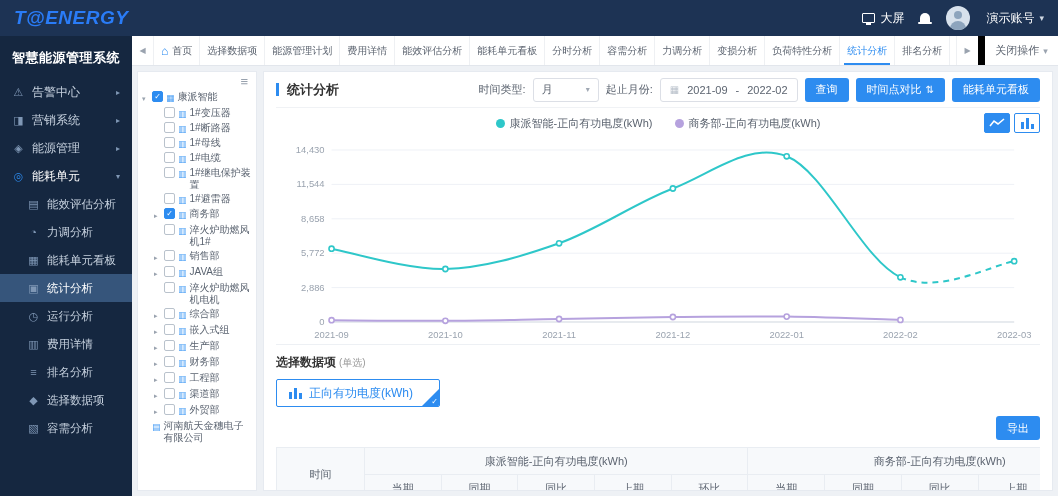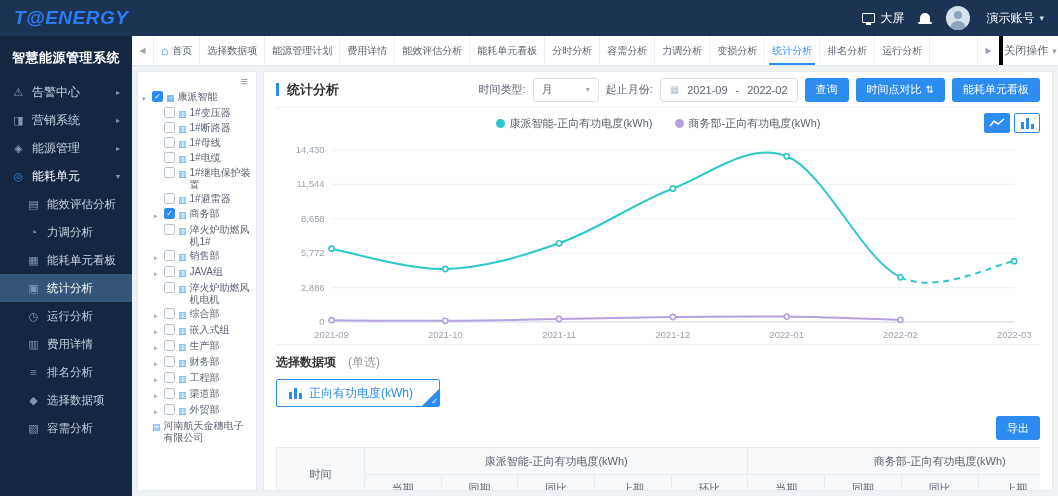--- a/index.html
+++ b/index.html
@@ -34,21 +34,21 @@
   
   .tabbar{position:absolute;top:36px;left:132px;width:926px;height:30px;background:#fff;border-bottom:1px solid #e2e6ec;display:flex;align-items:stretch}
   .tab-arrow{width:22px;flex:0 0 auto;display:flex;align-items:center;justify-content:center;color:#9aa3af;font-size:8px;cursor:pointer}
   .tab-arrow.left{border-right:1px solid #eef0f3}
   .tab-arrow.right{border-left:1px solid #eef0f3}
   .tabs{flex:1 1 auto;display:flex;align-items:stretch;overflow:hidden;white-space:nowrap}
   .tab{display:flex;align-items:center;gap:4px;padding:0 7px;font-size:10px;color:#5c6470;border-right:1px solid #eef0f3;cursor:pointer;position:relative;flex:0 0 auto}
   .tab.active{color:#2d8cf0}
   .tab.active::after{content:'';position:absolute;left:4px;right:4px;bottom:0;height:2px;background:#2d8cf0}
   .home-ic{color:#2d8cf0;font-size:12px;line-height:10px}
-  .close-ops{width:59px;flex:0 0 auto;display:flex;align-items:center;justify-content:center;gap:4px;font-size:11px;color:#5c6470;border-left:4px solid #000000;cursor:pointer}
+  .close-ops{width:80px;flex:0 0 auto;display:flex;align-items:center;justify-content:center;gap:4px;font-size:11px;color:#5c6470;border-left:7px solid #000000;cursor:pointer}
   .close-ops .dd{color:#9aa3af}
 
   
   .content{position:absolute;top:66px;left:132px;width:926px;height:430px;display:flex;gap:6px;padding:5px;background:#eef1f5}
 
   
   .tree-panel{width:120px;flex:0 0 auto;background:#fff;border:1px solid #e6eaf0;padding:2px 3px;overflow:hidden}
   .tree-top{display:flex;justify-content:flex-end;padding:2px 5px 3px}
   .hamb{color:#98a2ae;font-size:13px;line-height:11px;cursor:pointer}
   .tree-row{display:flex;align-items:flex-start;gap:3px;padding:1px 1px;font-size:10px;color:#5a6370;line-height:12px;cursor:pointer}
@@ -78,21 +78,21 @@
   .legend-item{display:flex;align-items:center;gap:5px;font-size:11px;color:#5c6470;cursor:pointer}
   .legend-dot{width:9px;height:9px;border-radius:50%;display:inline-block}
   .chart-toggle{position:absolute;right:0;top:5px;display:flex;gap:4px}
   .ctg{width:26px;height:20px;border:1px solid #2d8cf0;border-radius:2px;display:flex;align-items:center;justify-content:center;cursor:pointer;background:#fff}
   .ctg.active{background:#2d8cf0}
   #chart-svg{width:100%;height:206px;flex:0 0 auto;display:block}
 
   
   .data-item-section{border-top:1px solid #edf0f4;padding-top:9px;flex:0 0 auto}
   .section-title{font-size:12px;font-weight:bold;color:#333}
-  .note{font-size:12px;color:#999;font-weight:normal;margin-left:12px}
+  .note{font-size:10px;color:#999;font-weight:normal;margin-left:3px}
   .item-btn{margin-top:8px;position:relative;display:inline-flex;align-items:center;gap:7px;height:28px;padding:0 26px 0 12px;border:1px solid #2d8cf0;border-radius:2px;color:#2d8cf0;font-size:12px;background:#fff;cursor:pointer;overflow:hidden}
   .corner{position:absolute;right:0;bottom:0;width:0;height:0;border-left:17px solid transparent;border-bottom:17px solid #2d8cf0}
   .corner-check{position:absolute;right:1px;bottom:-1px;color:#fff;font-size:8px;line-height:10px}
 
   
   .export-row{display:flex;justify-content:flex-end;padding:9px 0 7px;flex:0 0 auto}
   .table-wrap{flex:1 1 auto;overflow:hidden}
   .dtable{border-collapse:collapse;table-layout:fixed;width:856px;font-size:11px;color:#5c6470}
   .dtable th{border:1px solid #e9edf2;background:#f7f9fb;font-weight:normal;height:27px;text-align:center;padding:0 4px;overflow:hidden;white-space:nowrap}
 </style>
@@ -207,20 +207,23 @@
           <span>分时分析</span>
         </div>
         <div class="tab">
           <span>容需分析</span>
         </div>
         <div class="tab">
           <span>力调分析</span>
         </div>
         <div class="tab">
           <span>变损分析</span>
+        </div>
+        <div class="tab">
+          <span>负荷特性分析</span>
         </div>
         <div class="tab active">
           <span>统计分析</span>
         </div>
         <div class="tab">
           <span>排名分析</span>
         </div>
         <div class="tab">
           <span>运行分析</span>
         </div>

